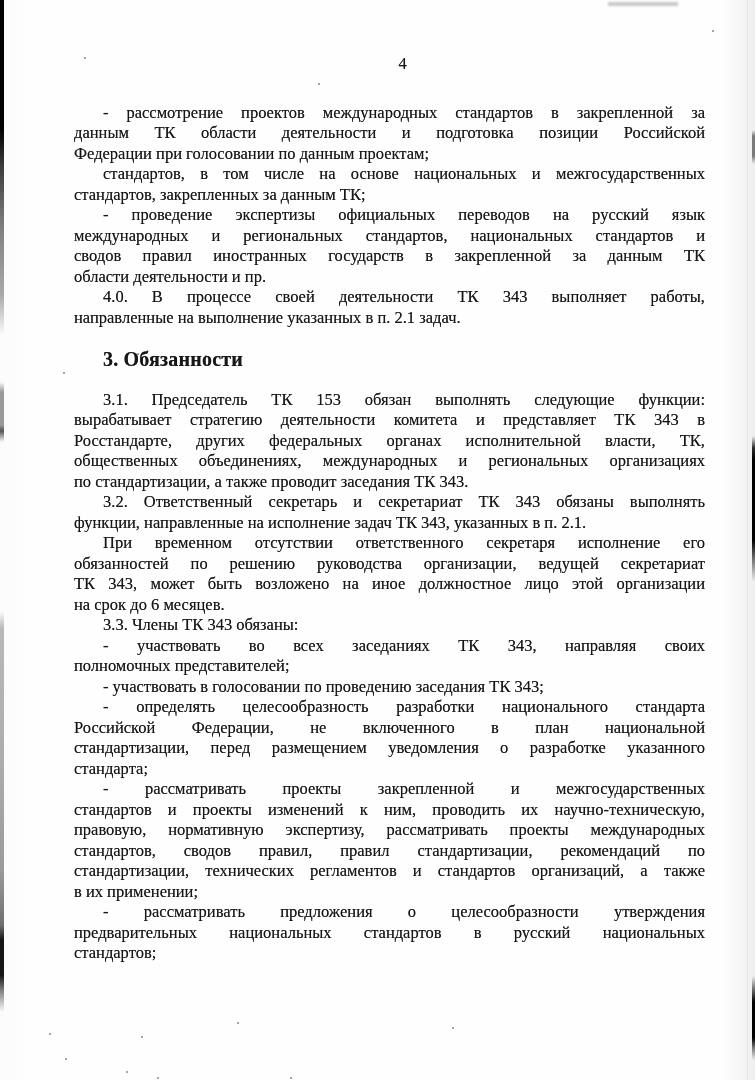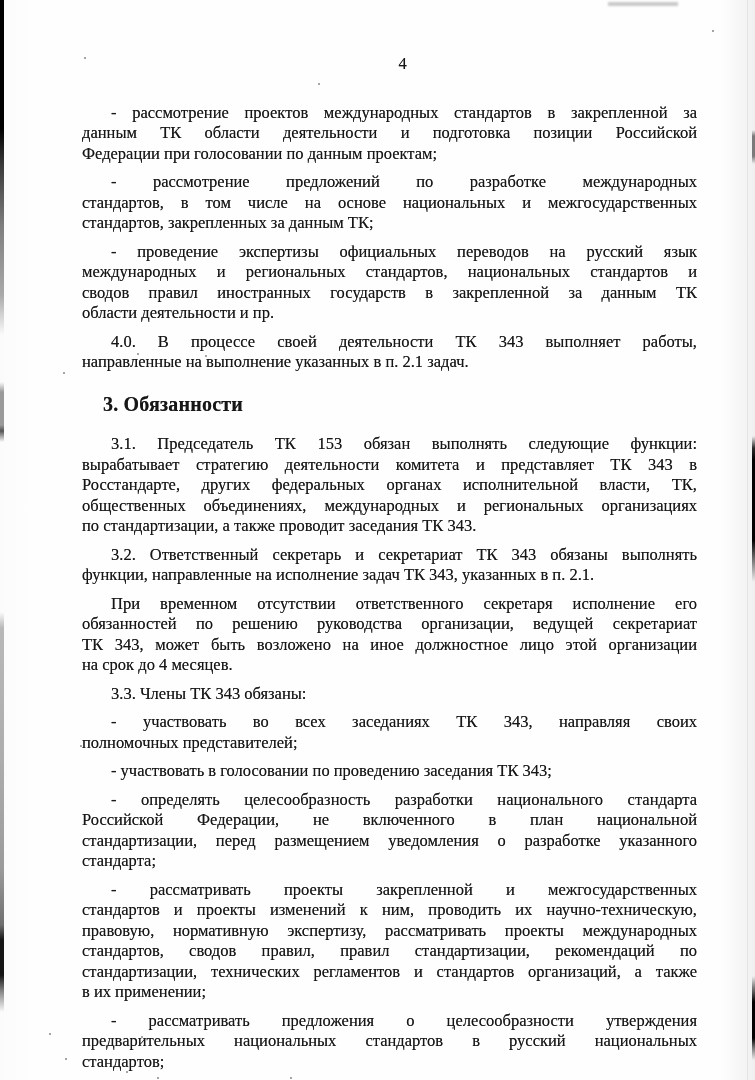--- a/index.html
+++ b/index.html
@@ -20,21 +20,21 @@
     color: var(--ink, #171717);
     font-size: 16.5px;
     line-height: 20.5px;
     text-shadow: 0 0 0.6px rgba(25,25,25,0.65);
   }
   .page-num {
     text-align: center;
     padding-left: 26px;
     margin: 0 0 28px 0;
   }
-  p { margin: 8px; }
+  p { margin: 0; }
   p.heading {
     font-weight: 700;
     margin: 21px 0 20px 0;
     padding-left: 29px;
     font-size: 20px;
     letter-spacing: 0.2px;
   }
   .line {
     display: block;
     text-align: justify;
@@ -117,21 +117,20 @@
 
 <div class="text-col">
   <div class="page-num">4</div>
   <div id="doc-body">
       <p class="para">
         <span class="line">- рассмотрение проектов международных стандартов в закрепленной за</span>
         <span class="line">данным ТК области деятельности и подготовка позиции Российской</span>
         <span class="line last">Федерации при голосовании по данным проектам;</span>
       </p>
       <p class="para">
-        <span class="line">- рассмотрение предложений по разработке международных</span>
         <span class="line">стандартов, в том числе на основе национальных и межгосударственных</span>
         <span class="line last">стандартов, закрепленных за данным ТК;</span>
       </p>
       <p class="para">
         <span class="line">- проведение экспертизы официальных переводов на русский язык</span>
         <span class="line">международных и региональных стандартов, национальных стандартов и</span>
         <span class="line">сводов правил иностранных государств в закрепленной за данным ТК</span>
         <span class="line last">области деятельности и пр.</span>
       </p>
       <p class="para">
@@ -149,21 +148,21 @@
         <span class="line last">по стандартизации, а также проводит заседания ТК 343.</span>
       </p>
       <p class="para">
         <span class="line">3.2. Ответственный секретарь и секретариат ТК 343 обязаны выполнять</span>
         <span class="line last">функции, направленные на исполнение задач ТК 343, указанных в п. 2.1.</span>
       </p>
       <p class="para">
         <span class="line">При временном отсутствии ответственного секретаря исполнение его</span>
         <span class="line">обязанностей по решению руководства организации, ведущей секретариат</span>
         <span class="line">ТК 343, может быть возложено на иное должностное лицо этой организации</span>
-        <span class="line last">на срок до 4 месяцев.</span>
+        <span class="line last">на срок до 6 месяцев.</span>
       </p>
       <p class="para">
         <span class="line last">3.3. Члены ТК 343 обязаны:</span>
       </p>
       <p class="para">
         <span class="line">- участвовать во всех заседаниях ТК 343, направляя своих</span>
         <span class="line last">полномочных представителей;</span>
       </p>
       <p class="para">
         <span class="line last">- участвовать в голосовании по проведению заседания ТК 343;</span>

